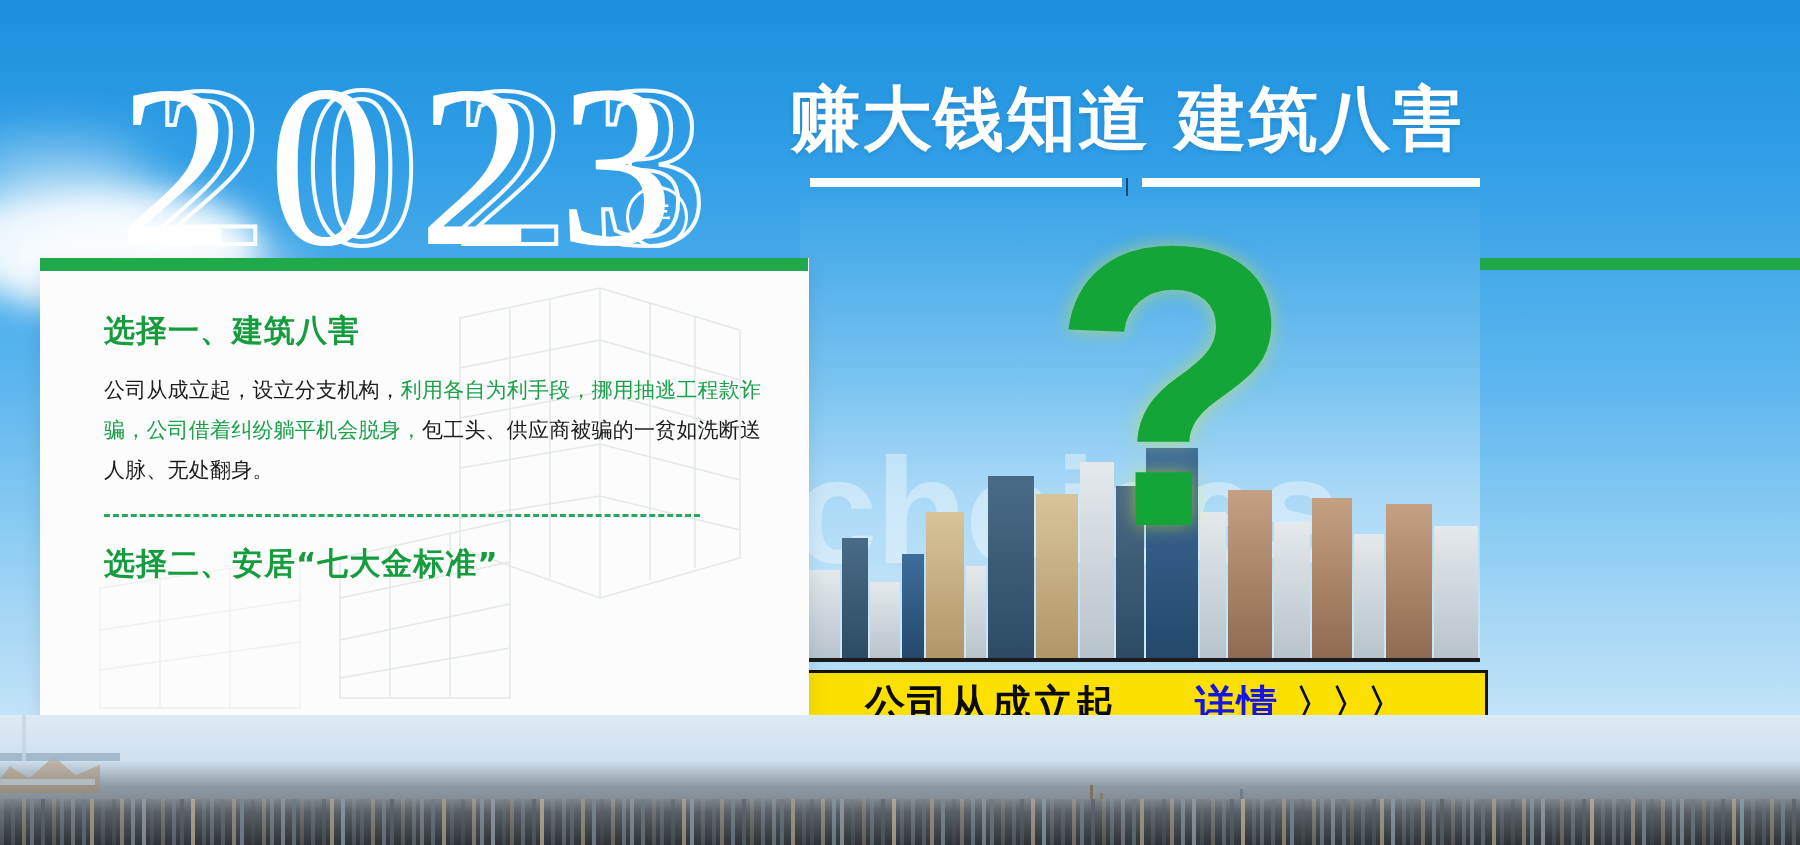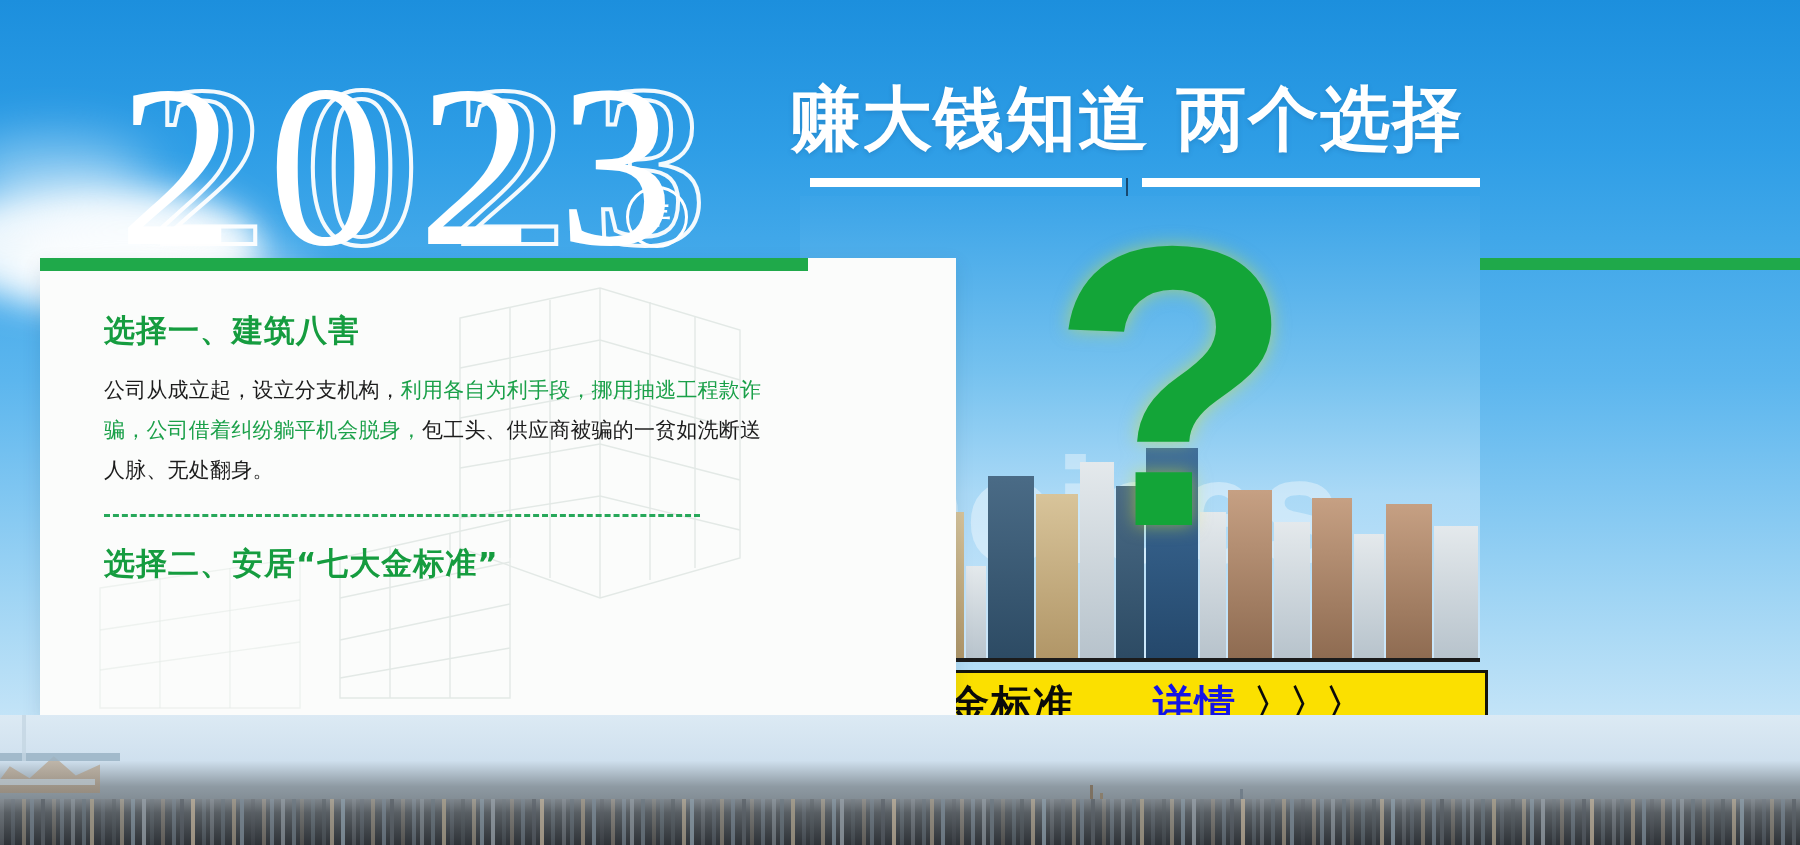--- a/index.html
+++ b/index.html
@@ -105,21 +105,21 @@
   .cta-b{color:#1414e6;font-size:40px;font-weight:700;margin-left:78px;letter-spacing:2px;
     font-family:"DejaVu Sans","Liberation Sans",sans-serif;}
   .cta-arrows{color:#0a0a0a;font-size:40px;font-weight:700;margin-left:16px;letter-spacing:-4px;
     font-family:"Liberation Sans","DejaVu Sans",sans-serif;}
 
   
   .greenedge{position:absolute;left:1480px;top:258px;width:320px;height:12px;background:#1fa94a;}
 
   
   .card{
-    position:absolute;left:40px;top:258px;width:916px;height:460px;background:#fbfcfb;
+    position:absolute;left:40px;top:258px;width:769px;height:460px;background:#fbfcfb;
     box-shadow:0 6px 18px rgba(20,60,90,.12);overflow:hidden;
   }
   .card-top{position:absolute;left:0;top:0;width:768px;height:13px;background:#1fa94a;}
 
   .card-inner{position:absolute;left:64px;top:52px;width:660px;}
 
   .sec-h{
     color:#159c3f;font-size:31px;font-weight:700;letter-spacing:1px;margin:0 0 18px 0;
     font-family:"DejaVu Sans","Liberation Sans",sans-serif;
   }
@@ -148,21 +148,21 @@
     <span class="y-num y-solid y2a">2</span>
     <span class="y-num y-out y0o">0</span>
     <span class="y-num y-solid y0">0</span>
     <span class="y-num y-out y2bo">2</span>
     <span class="y-num y-solid y2b">2</span>
     <span class="y-num y-out y3o">3</span>
     <span class="y-num y-solid y3">3</span>
   </div>
   <div class="yearchar">年</div>
 
-  <div class="headline">赚大钱知道 两个选择</div>
+  <div class="headline">赚大钱知道 建筑八害</div>
   <div class="rule-l"></div>
   <div class="rule-r"></div>
   <div class="rule-tick"></div>
   <div class="greenedge"></div>
 
   <div class="rightpanel">
     <div class="rp-sky"></div>
     <div class="wm wm-choices">choices</div>
 
     <div class="city">
@@ -184,21 +184,21 @@
       <div class="tower tw-pale" style="left:554px;width:30px;height:128px;"></div>
       <div class="tower tw-brick" style="left:586px;width:46px;height:158px;"></div>
       <div class="tower tw-pale" style="left:634px;width:44px;height:136px;"></div>
       <div class="cityline"></div>
     </div>
 
     <div class="qmark">?</div>
   </div>
 
   <div class="cta">
-    <span class="cta-a">七大金标准</span>
+    <span class="cta-a">公司从成立起</span>
     <span class="cta-b">详情</span>
     <span class="cta-arrows">〉〉〉</span>
   </div>
 
   <div class="card">
     <div class="card-top"></div>
 
     <svg width="768" height="460" style="position:absolute;left:0;top:0;">
       <g stroke="#e3e9e6" fill="none" stroke-width="1.4">
         <path d="M420 60 L560 30 L700 72 L700 300 L560 340 L420 290 Z"></path>

